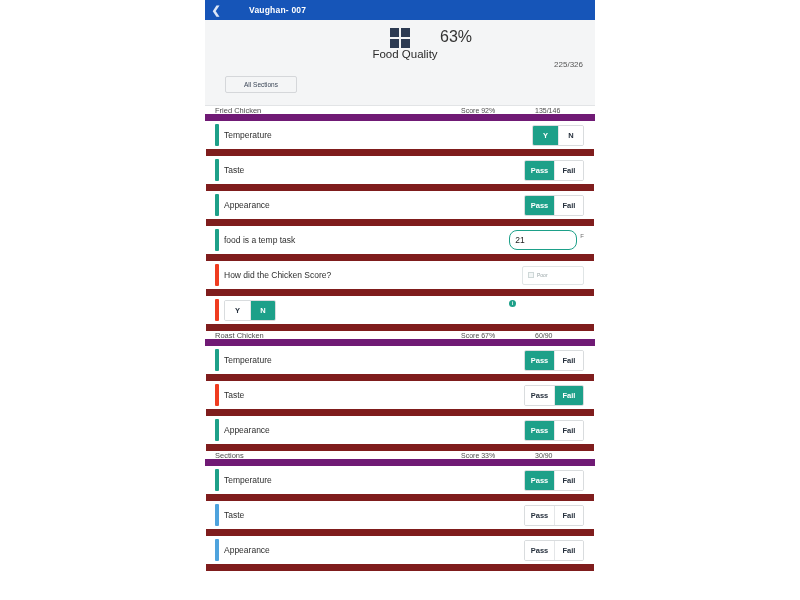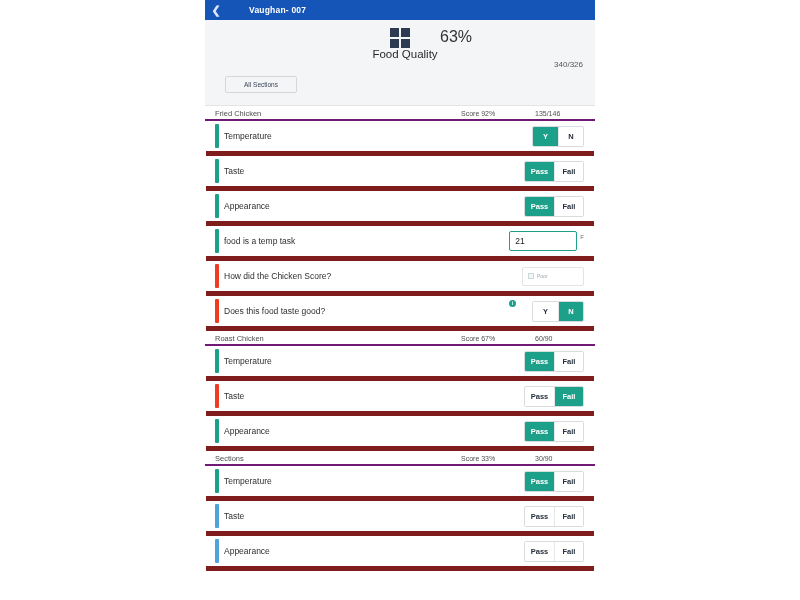--- a/index.html
+++ b/index.html
@@ -105,21 +105,21 @@
     text-align: center;
     cursor: pointer;
   }
 
   
   .section-head {
     display: flex;
     align-items: center;
     padding: 4px 8px 3px 10px;
     background: #ffffff;
-    border-bottom: 2px solid #701a75;
+    border-bottom: 7px solid #701a75;
     height: 15px;
   }
   .section-name {
     font-size: 7.5px;
     color: #4c4c4c;
   }
   .section-score {
     font-size: 7px;
     color: #4c4c4c;
     position: absolute;
@@ -138,21 +138,21 @@
     width: 100%;
   }
 
   
   .q-row {
     position: relative;
     display: flex;
     align-items: center;
     height: 35px;
     background: #ffffff;
-    border-bottom: 5px solid #7f1d1d;
+    border-bottom: 7px solid #7f1d1d;
     padding-left: 18px;
     padding-right: 10px;
     margin: 0 1px;
   }
   .q-bar {
     position: absolute;
     left: 9px;
     top: 3px;
     bottom: 3px;
     width: 4px;
@@ -199,21 +199,21 @@
   
   .temp-wrap {
     display: flex;
     align-items: center;
     flex: 0 0 auto;
   }
   .temp-input {
     width: 68px;
     height: 20px;
     border: 1px solid #1da089;
-    border-radius: 2px;
+    border-radius: 8px;
     background: #ffffff;
     font-family: "Liberation Sans", sans-serif;
     font-size: 8.5px;
     color: #222222;
     padding: 0 5px;
     outline: none;
   }
   .temp-unit {
     font-size: 6px;
     color: #6d6d6d;
@@ -279,21 +279,21 @@
   <div class="summary">
     <div class="summary-inner">
       <div class="grid-icon">
         <i></i>
           <i></i>
           <i></i>
           <i></i>
       </div>
       <div class="summary-title">Food Quality</div>
       <div class="summary-pct">63%</div>
-      <div class="summary-score">340/326</div>
+      <div class="summary-score">225/326</div>
     </div>
     <div class="all-sections-btn">All Sections</div>
   </div>
 
   <div id="sections-root">
       <div class="section-head">
         <div class="section-head-inner">
           <span class="section-name">Fried Chicken</span>
           <span class="section-score">Score  92%</span>
           <span class="section-frac">135/146</span>
@@ -334,21 +334,20 @@
       <div class="q-row">
         <div class="q-bar bar-fail"></div>
         <div class="q-label">How did the Chicken Score?</div>
         <div class="sel-pill">
           <span class="sel-box"></span>
           <span class="sel-text">Poor</span>
         </div>
       </div>
       <div class="q-row">
         <div class="q-bar bar-fail"></div>
-        <div class="q-label">Does this food taste good?</div>
         <div class="info-icon">i</div>
         <div class="toggle">
           <div class="opt">Y</div>
           <div class="opt on">N</div>
         </div>
       </div>
       <div class="section-head">
         <div class="section-head-inner">
           <span class="section-name">Roast Chicken</span>
           <span class="section-score">Score  67%</span>

